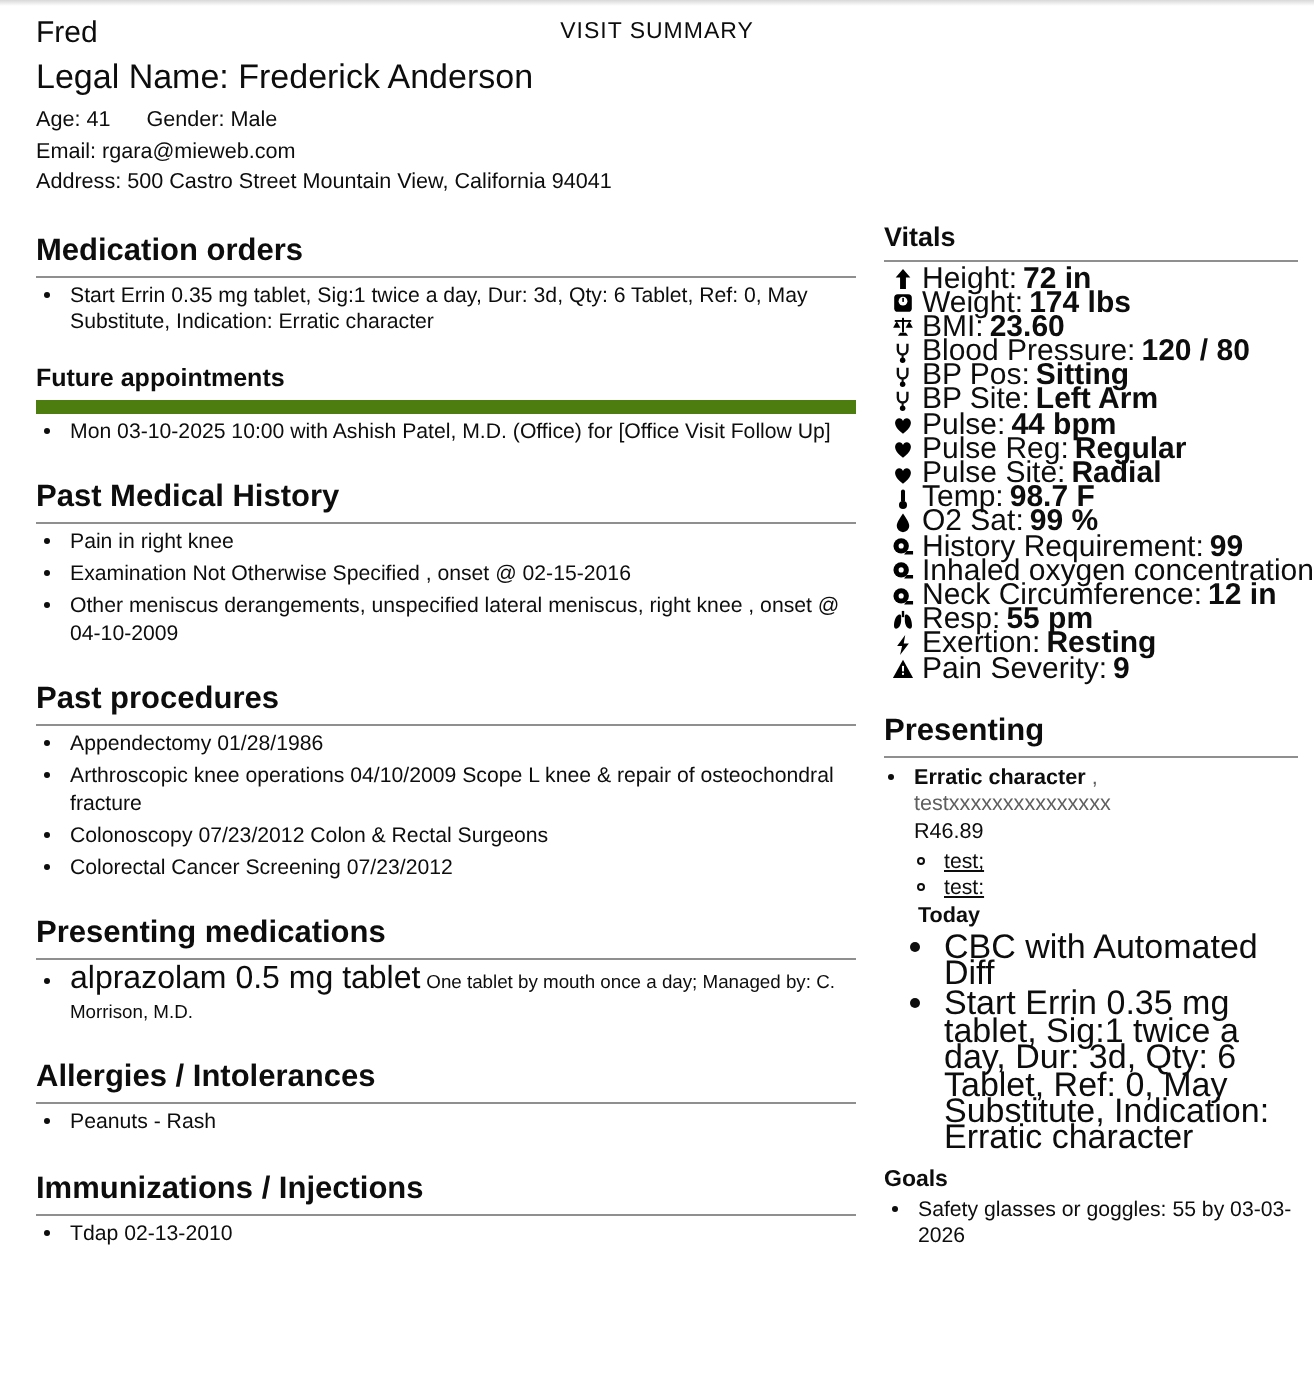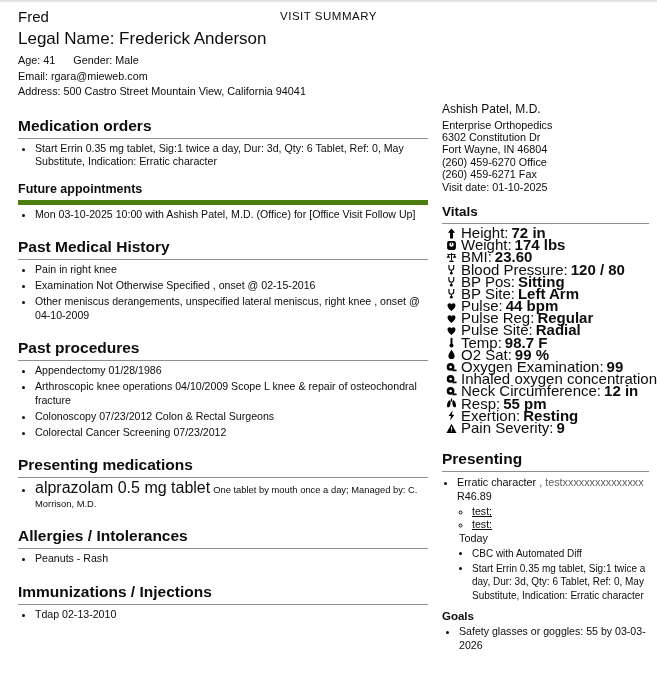--- a/index.html
+++ b/index.html
@@ -22,21 +22,21 @@
   .pt-meta { font-size: 10.8px; line-height: 15.5px; }
   .pt-meta .gap { margin-left: 18px; }
 
   .cols { display: flex; align-items: flex-start; }
   .col-left { width: 410px; margin-right: 14px; flex: 0 0 auto; }
   .col-right { flex: 1 1 auto; min-width: 0; }
 
   .h-lg { font-size: 15.5px; font-weight: bold; line-height: 19px;
     border-bottom: 1px solid #8f8f8f; padding-bottom: 3px; margin: 15px 0 3px; }
   .h-sm { font-size: 12.5px; font-weight: bold; line-height: 15px;
-    border-bottom: 5px solid #4d7c0f; padding-bottom: 3px; margin: 13px 0 3px; }
+    border-bottom: 7px solid #4d7c0f; padding-bottom: 3px; margin: 13px 0 3px; }
   .h-md { font-size: 13.5px; font-weight: bold; line-height: 17px;
     border-bottom: 1px solid #8f8f8f; padding-bottom: 3px; margin: 10px 0 3px; }
   .h-xs { font-size: 11.5px; font-weight: bold; line-height: 13px; margin: 8px 0 1px; }
   .col-left .h-lg:first-child { margin-top: 16px; }
 
   ul.doc { margin: 2px 0 0; padding-left: 17px; font-size: 10.6px; line-height: 13.5px; }
   ul.doc li { margin-bottom: 2.5px; }
   .drug { font-size: 16px; }
   .drug-detail { font-size: 9.4px; }
 
@@ -45,28 +45,28 @@
   .pv-name { font-size: 12px; line-height: 15px; margin-bottom: 2px; }
   .pv-line { font-size: 10.8px; line-height: 12.4px; }
 
   
   .vitals-list { margin-top: 3px; padding-left: 4px; }
   .vital { display: flex; align-items: center; font-size: 15px; line-height: 12.2px; height: 12.2px; white-space: nowrap; }
   .vic { width: 11px; height: 11px; margin-right: 4px; flex: 0 0 auto; }
   .vl { margin-right: 3px; }
   .vv { font-weight: bold; }
 
-  .b { font-weight: normal; }
+  .b { font-weight: bold; }
   .muted { color: #5f5f5f; }
 
   
   ul.a-main { list-style: disc; padding-left: 15px; margin: 4px 0 0; font-size: 10.8px; line-height: 13.4px; }
   ul.a-sub { list-style: circle; padding-left: 15px; margin: 2px 0; font-size: 10.6px; line-height: 12.6px; text-decoration: underline; }
   .today-label { font-size: 10.8px; margin: 1px 0 1px 2px; }
-  ul.a-today { list-style: disc; padding-left: 13px; margin: 1px 0 0 2px; font-size: 10px; line-height: 13.4px; }
+  ul.a-today { list-style: disc; padding-left: 13px; margin: 1px 0 0 2px; font-size: 17px; line-height: 13.4px; }
   ul.a-today li { margin-bottom: 2px; }
 </style>
 </head>
 <body>
 
 <svg width="0" height="0" style="position:absolute" aria-hidden="true">
   <defs>
     <symbol id="i-up" viewBox="0 0 12 12">
         <path d="M6 .5 10 5.2 H7.6 V11.5 H4.4 V5.2 H2 Z"></path>
       </symbol>
@@ -189,29 +189,20 @@
         <h2 class="h-lg">Immunizations / Injections</h2>
         <ul class="doc">
           <li>Tdap 02-13-2010</li>
         </ul>
       </section>
 
     </div>
 
     <div class="col-right">
 
-      <div class="provider">
-        <div class="pv-name">Ashish Patel, M.D.</div>
-        <div class="pv-line">Enterprise Orthopedics</div>
-        <div class="pv-line">6302 Constitution Dr</div>
-        <div class="pv-line">Fort Wayne, IN 46804</div>
-        <div class="pv-line">(260) 459-6270 Office</div>
-        <div class="pv-line">(260) 459-6271 Fax</div>
-        <div class="pv-line">Visit date: 01-10-2025</div>
-      </div>
 
       <section>
         <h2 class="h-md">Vitals</h2>
         <div class="vitals-list">
           <div class="vital">
               <svg class="vic">
                 <use href="#i-up"></use>
               </svg>
               <span class="vl">Height:</span>
               <span class="vv">72 in</span>
@@ -283,21 +274,21 @@
               <svg class="vic">
                 <use href="#i-drop"></use>
               </svg>
               <span class="vl">O2 Sat:</span>
               <span class="vv">99 %</span>
             </div>
           <div class="vital">
               <svg class="vic">
                 <use href="#i-tape"></use>
               </svg>
-              <span class="vl">Oxygen Examination:</span>
+              <span class="vl">History Requirement:</span>
               <span class="vv">99</span>
             </div>
           <div class="vital">
               <svg class="vic">
                 <use href="#i-tape"></use>
               </svg>
               <span class="vl">Inhaled oxygen concentration:</span>
               <span class="vv">99 %</span>
             </div>
           <div class="vital">

